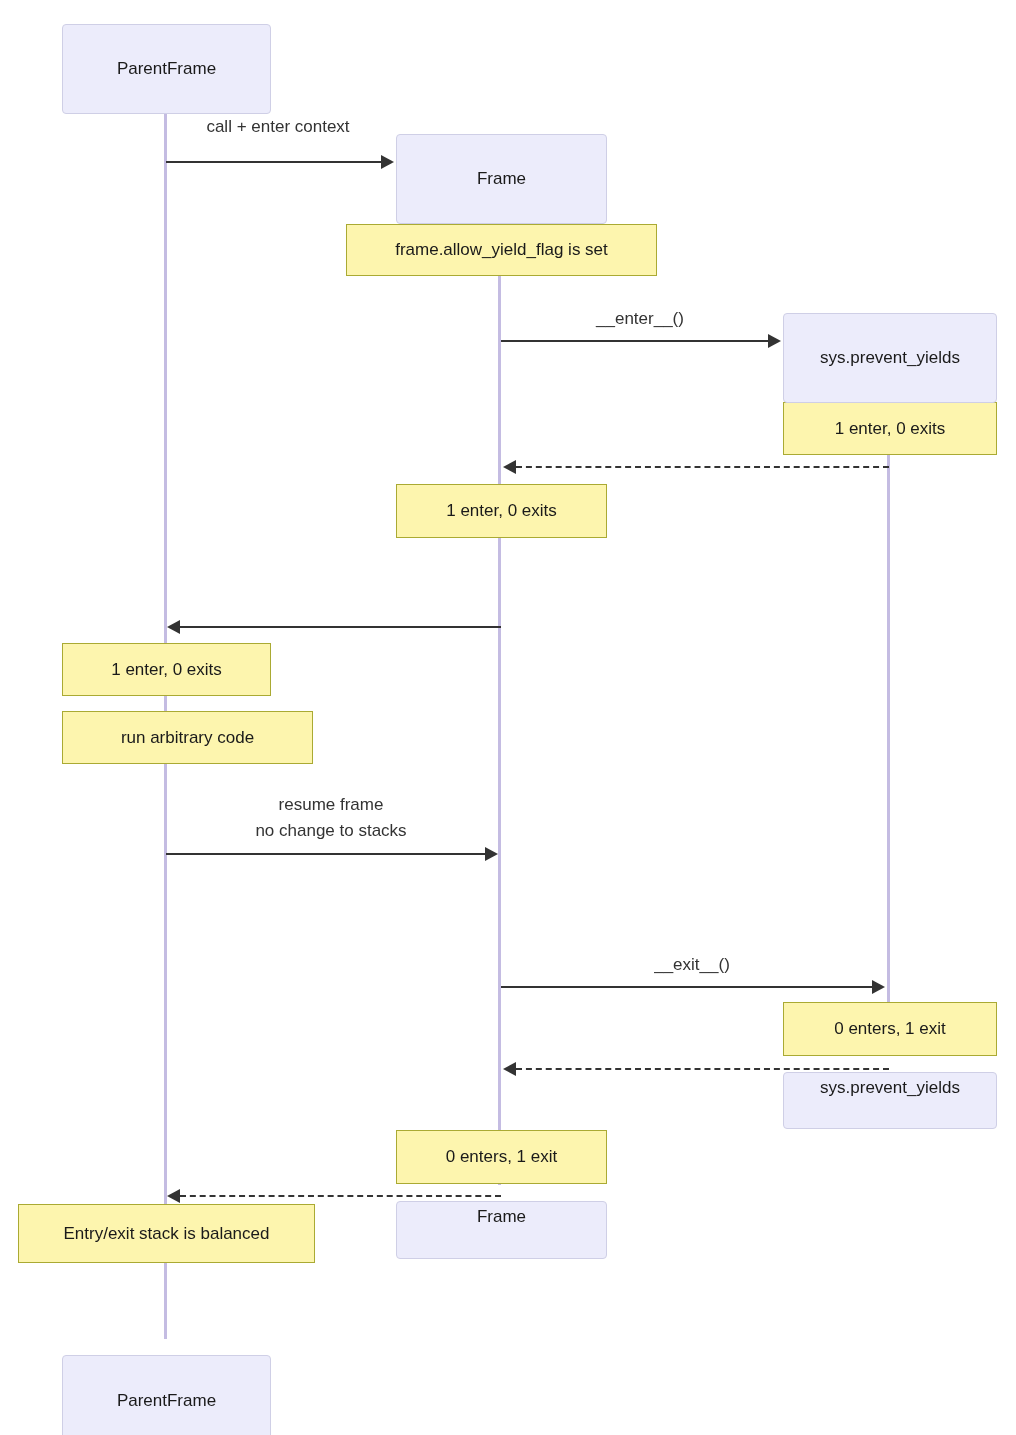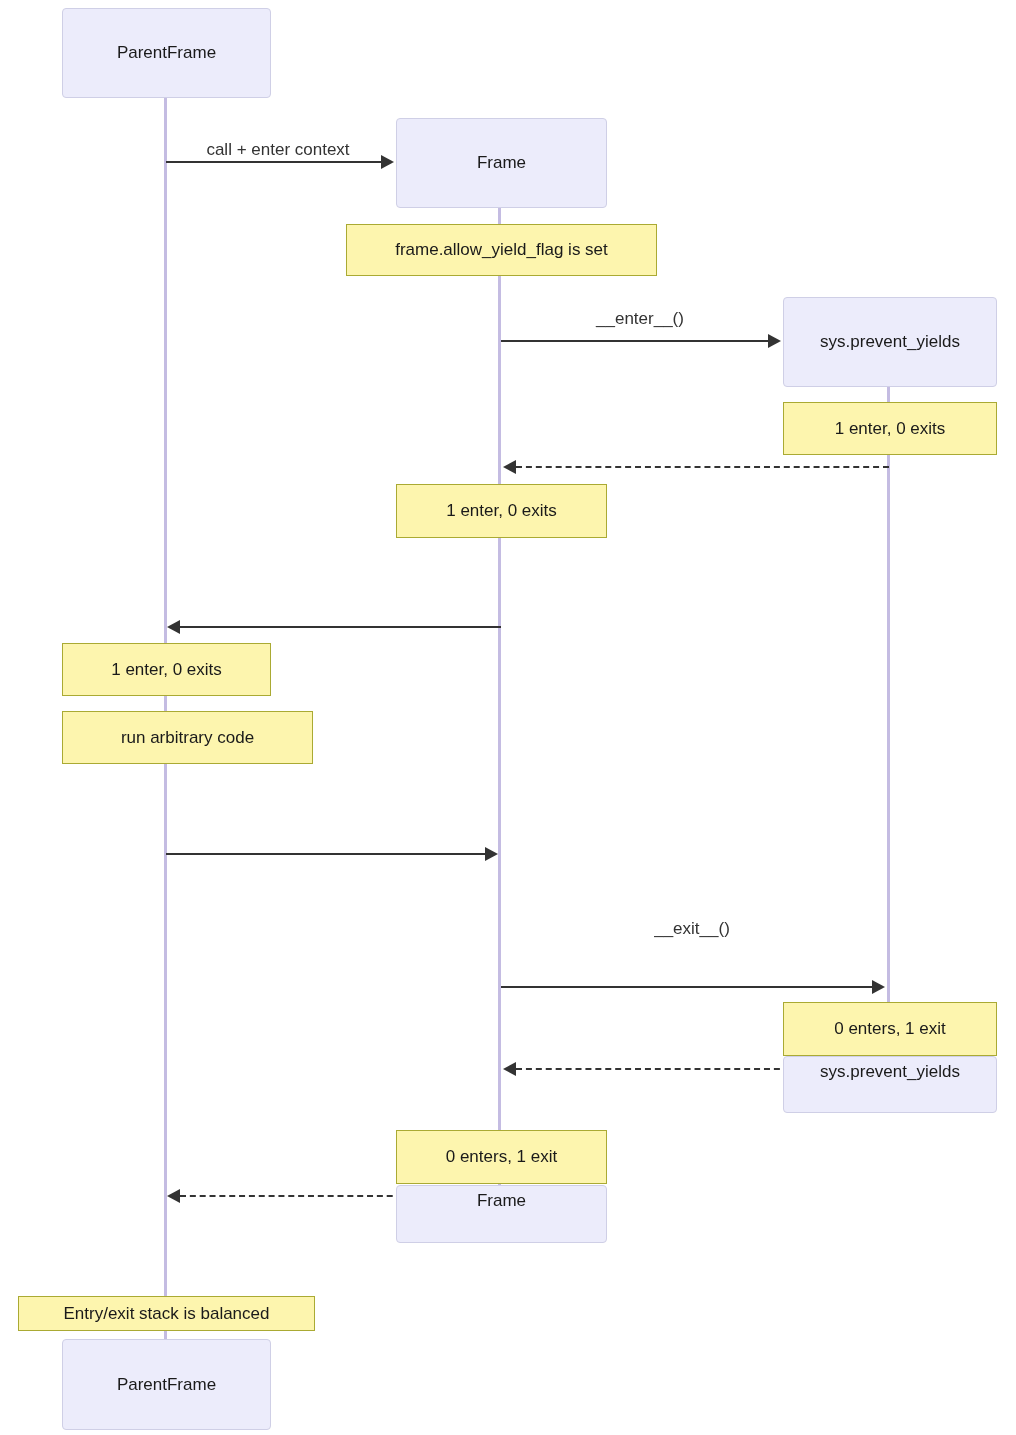--- a/index.html
+++ b/index.html
@@ -77,70 +77,75 @@
     background:var(--actor-fill);
     border:1px solid var(--actor-border);
     border-radius:4px;
     display:flex;
     align-items:center;
     justify-content:center;
     text-align:center;
     font-size:17px;
     color:var(--label-text);
     z-index:3;
+    margin-top:16px;
   }
   .actor.endcap{
     align-items:flex-start;
     padding-top:5px;
   }
 </style>
 </head>
 <body>
 
 <div class="stage">
 
   <div class="lifeline" style="left:164px;top:98px;height:1241px"></div>
   <div class="lifeline" style="left:498px;top:208px;height:977px"></div>
   <div class="lifeline" style="left:887px;top:387px;height:669px"></div>
 
-  <div class="msg-label" style="left:278px;top:137px">call + enter context</div>
+  <div class="msg-label" style="left:278px;top:114px">call + enter context</div>
   <div class="line solid" style="left:166px;top:161px;width:218px"></div>
   <div class="head head-r" style="left:381px;top:155px"></div>
 
   <div class="msg-label" style="left:640px;top:306px">__enter__()</div>
   <div class="line solid" style="left:501px;top:340px;width:268px"></div>
   <div class="head head-r" style="left:768px;top:334px"></div>
 
   <div class="line dashed" style="left:516px;top:466px;width:373px"></div>
   <div class="head head-l" style="left:503px;top:460px"></div>
 
   <div class="line solid" style="left:180px;top:626px;width:321px"></div>
   <div class="head head-l" style="left:167px;top:620px"></div>
 
+  <div class="msg-label" style="left:331px;top:792px">
+    <div>resume frame</div>
+    <div>no change to stacks</div>
+  </div>
   <div class="line solid" style="left:166px;top:853px;width:320px"></div>
   <div class="head head-r" style="left:485px;top:847px"></div>
 
-  <div class="msg-label" style="left:692px;top:916px">__exit__()</div>
+  <div class="msg-label" style="left:692px;top:952px">__exit__()</div>
   <div class="line solid" style="left:501px;top:986px;width:372px"></div>
   <div class="head head-r" style="left:872px;top:980px"></div>
 
   <div class="line dashed" style="left:516px;top:1068px;width:373px"></div>
   <div class="head head-l" style="left:503px;top:1062px"></div>
 
   <div class="line dashed" style="left:180px;top:1195px;width:321px"></div>
   <div class="head head-l" style="left:167px;top:1189px"></div>
 
   <div class="note" style="left:346px;top:224px;width:311px;height:52px">frame.allow_yield_flag is set</div>
   <div class="note" style="left:783px;top:402px;width:214px;height:53px">1 enter, 0 exits</div>
   <div class="note" style="left:396px;top:484px;width:211px;height:54px">1 enter, 0 exits</div>
   <div class="note" style="left:62px;top:643px;width:209px;height:53px">1 enter, 0 exits</div>
   <div class="note" style="left:62px;top:711px;width:251px;height:53px">run arbitrary code</div>
   <div class="note" style="left:783px;top:1002px;width:214px;height:54px">0 enters, 1 exit</div>
   <div class="note" style="left:396px;top:1130px;width:211px;height:54px">0 enters, 1 exit</div>
-  <div class="note" style="left:18px;top:1296px;width:297px;height:35px">Entry/exit stack is balanced</div>
+  <div class="note" style="left:18px;top:1204px;width:297px;height:59px">Entry/exit stack is balanced</div>
 
   <div class="actor" style="left:62px;top:8px;width:209px;height:90px">ParentFrame</div>
   <div class="actor" style="left:396px;top:118px;width:211px;height:90px">Frame</div>
   <div class="actor" style="left:783px;top:297px;width:214px;height:90px">sys.prevent_yields</div>
   <div class="actor endcap" style="left:783px;top:1056px;width:214px;height:57px">sys.prevent_yields</div>
   <div class="actor endcap" style="left:396px;top:1185px;width:211px;height:58px">Frame</div>
   <div class="actor" style="left:62px;top:1339px;width:209px;height:91px">ParentFrame</div>
 
 </div>
 

